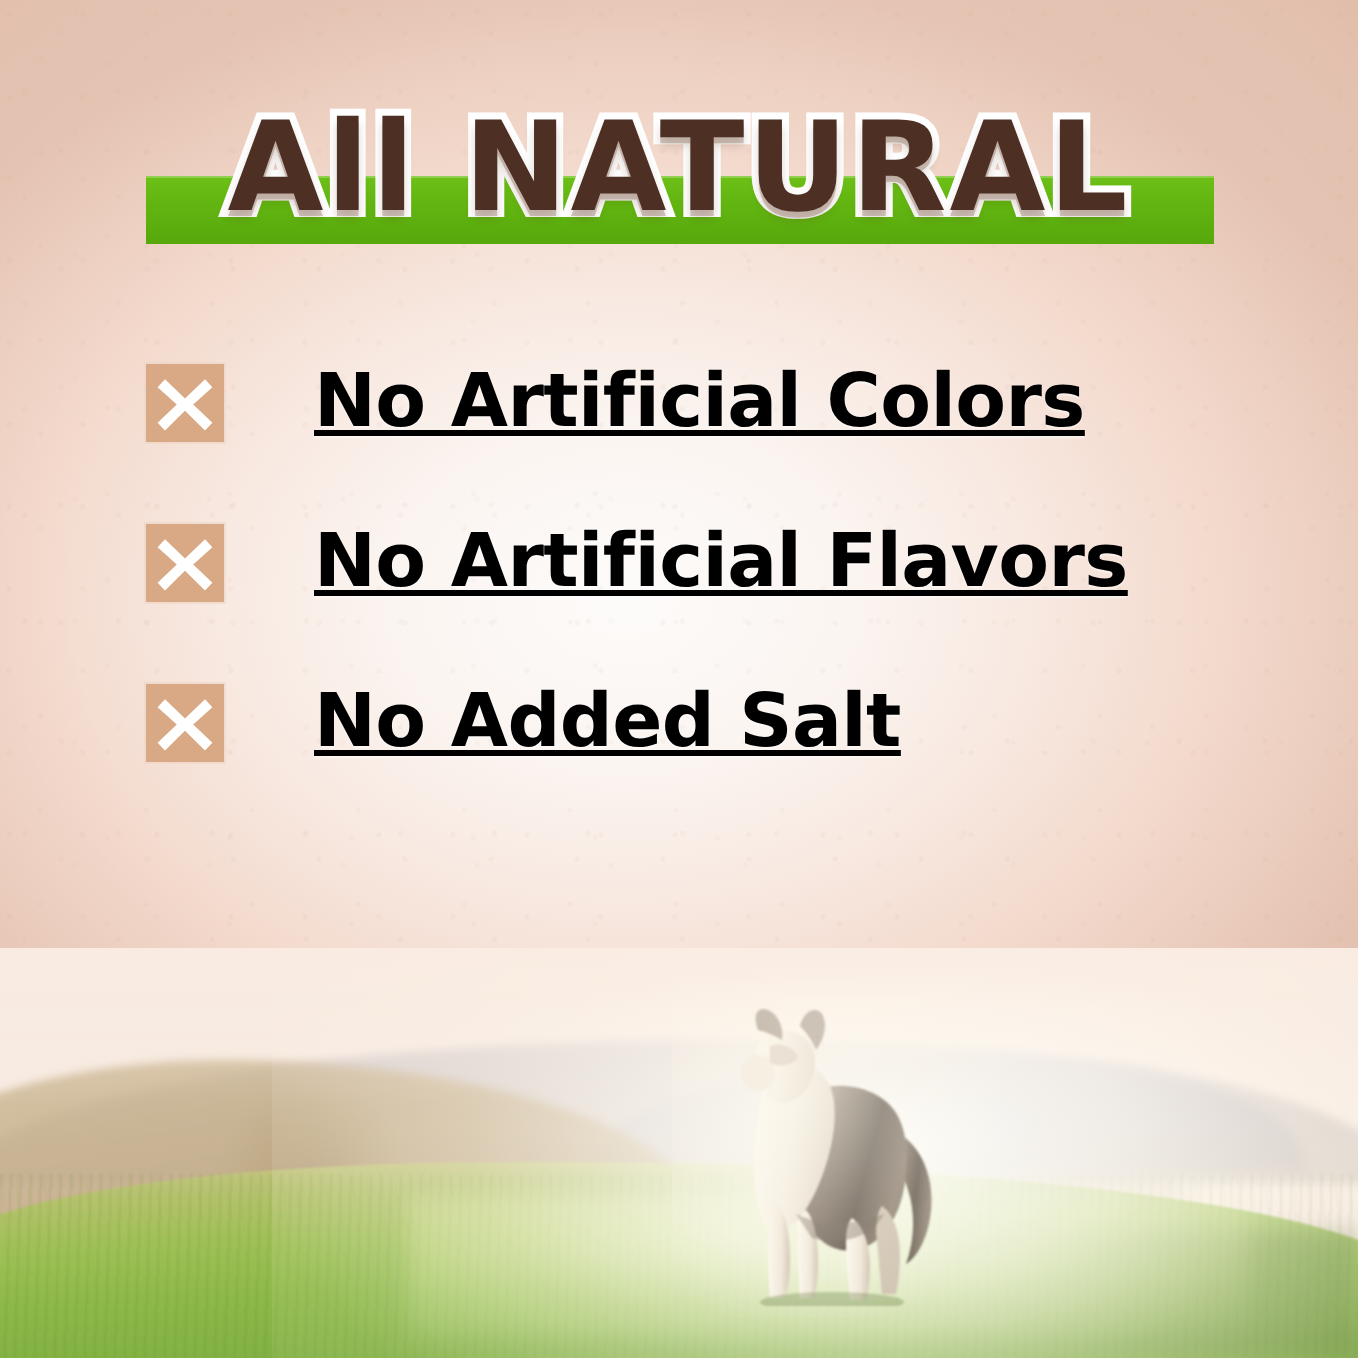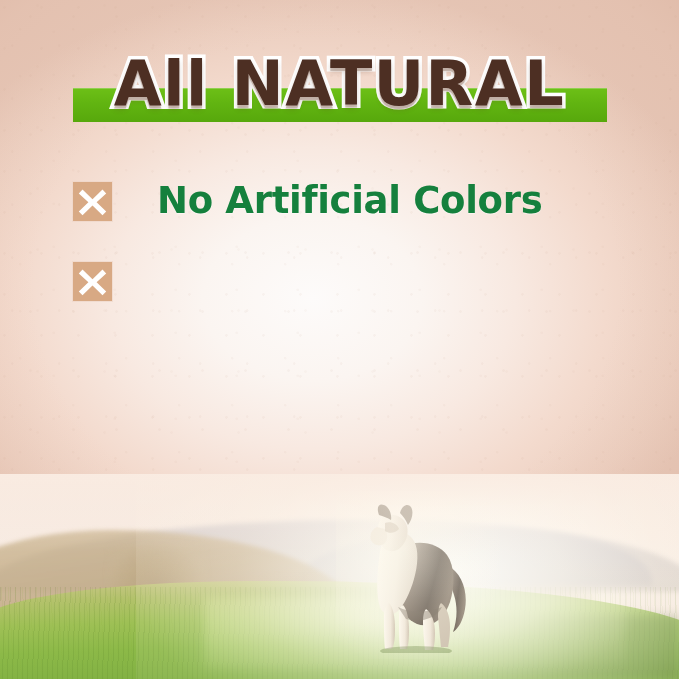--- a/index.html
+++ b/index.html
@@ -119,23 +119,24 @@
   .x-box svg { display: block; }
   .feature-label {
     position: absolute;
     left: 84px;
     top: -8px;
     font-family: "DejaVu Sans", sans-serif;
     font-weight: bold;
     font-size: 37px;
     line-height: 54px;
     letter-spacing: -0.3px;
-    color: #15803d;
+    color: #000000;
     white-space: nowrap;
     text-shadow: 0 1px 1px rgba(255,255,255,.55);
+    text-decoration: underline;
   }
 
   
   .photo {
     position: absolute;
     left: 0; right: 0;
     bottom: 0;
     height: 205px;
     overflow: hidden;
   }
@@ -328,23 +329,32 @@
       </div>
       <div class="feature-label">No Artificial Colors</div>
     </div>
 
     <div class="feature-row">
       <div class="x-box">
         <svg width="39" height="39" viewBox="0 0 39 39" aria-hidden="true">
           <path d="M9.5 7.6 L19.5 17.2 L29.5 7.6 L33.2 11.6 L23.6 20.2 L33.2 29.4 L29.5 33.2 L19.5 23.4 L9.5 33.2 L5.8 29.4 L15.4 20.2 L5.8 11.6 Z" fill="#ffffff"></path>
         </svg>
       </div>
+      <div class="feature-label">No Artificial Flavors</div>
     </div>
 
 
+    <div class="feature-row">
+      <div class="x-box">
+        <svg width="39" height="39" viewBox="0 0 39 39" aria-hidden="true">
+          <path d="M9.5 7.6 L19.5 17.2 L29.5 7.6 L33.2 11.6 L23.6 20.2 L33.2 29.4 L29.5 33.2 L19.5 23.4 L9.5 33.2 L5.8 29.4 L15.4 20.2 L5.8 11.6 Z" fill="#ffffff"></path>
+        </svg>
+      </div>
+      <div class="feature-label">No Added Salt</div>
+    </div>
 
   </div>
 
   <div class="photo">
     <div class="sky"></div>
     <div class="ridge-far"></div>
     <div class="ridge-far2"></div>
     <div class="ridge-left"></div>
     <div class="brush"></div>
     <div class="brush2"></div>

